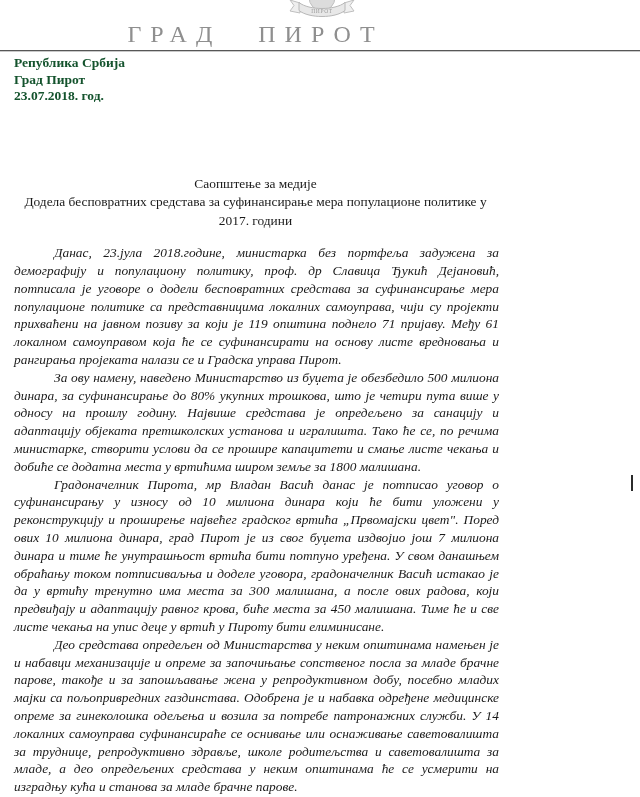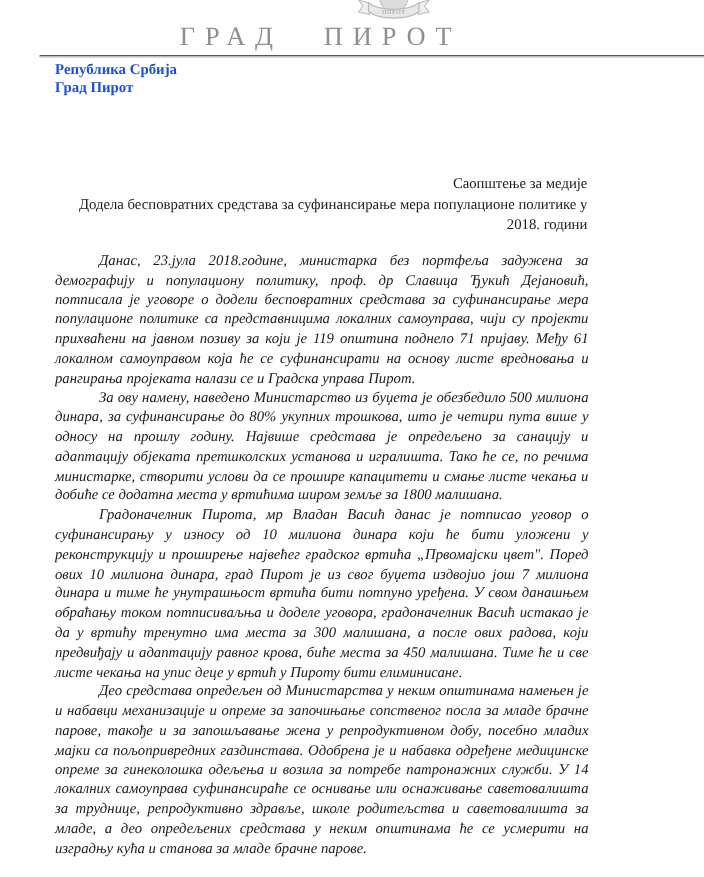--- a/index.html
+++ b/index.html
@@ -4,21 +4,21 @@
 <style>
   * { box-sizing: border-box; }
   html, body { margin: 0; padding: 0; }
   body {
     width: 640px; height: 797px;
     background: #ffffff;
     font-family: "Liberation Serif", "DejaVu Serif", serif;
     color: #1a1a1a;
     overflow: hidden;
   }
-  .page { position: relative; width: 511px; height: 797px; margin-left: 36px; }
+  .page { position: relative; width: 511px; height: 797px; }
 
   
   .seal {
     position: absolute;
     top: -11px; left: 287px;
     width: 70px; height: 32px;
     overflow: visible;
   }
 
   
@@ -41,28 +41,28 @@
     height: 2px;
     background: #575757;
     border-bottom: 1px solid #c9c9c9;
   }
 
   .sender-block {
     margin: 3px 12px 0 14px;
     font-weight: bold;
     font-size: 13.5px;
     line-height: 16.5px;
-    color: #1d4ed8;
+    color: #14532d;
     font-family: Liberation Serif, serif;
   }
   .sender-line { white-space: pre; }
 
   .title-block {
     margin: 70px 13px 0 13px;
-    text-align: right;
+    text-align: center;
     font-size: 13.4px;
     line-height: 18.6px;
   }
 
   .body-text {
     margin: 14px 12px 0 14px;
     font-size: 13.4px;
     line-height: 17.8px;
   }
   .body-text p {
@@ -92,25 +92,26 @@
     <text x="35" y="24" text-anchor="middle" font-size="5.5" letter-spacing="0.6" fill="#9a9a9a" font-family="Liberation Serif, serif">ПИРОТ</text>
   </svg>
 
   <h1 class="letterhead-title">ГРАД ПИРОТ</h1>
 
   <div class="rule"></div>
 
   <div class="sender-block">
     <div class="sender-line">Република Србија</div>
     <div class="sender-line">Град Пирот</div>
+    <div class="sender-line">23.07.2018. год.</div>
   </div>
 
   <div class="title-block">
     <div>Саопштење за медије</div>
-    <div>Додела бесповратних средстава за суфинансирање мера популационе политике у 2018. години</div>
+    <div>Додела бесповратних средстава за суфинансирање мера популационе политике у 2017. години</div>
   </div>
 
   <div class="body-text">
     <p>Данас, 23.јула 2018.године, министарка без портфеља задужена за демографију и популациону политику, проф. др Славица Ђукић Дејановић, потписала је уговоре о додели бесповратних средстава за суфинансирање мера популационе политике са представницима локалних самоуправа, чији су пројекти прихваћени на јавном позиву за који је 119 општина поднело 71 пријаву. Међу 61 локалном самоуправом која ће се суфинансирати на основу листе вредновања и рангирања пројеката  налази се и Градска управа Пирот.</p>
     <p>За ову намену, наведено Министарство из буџета је обезбедило 500 милиона динара, за суфинансирање до 80% укупних трошкова, што је четири пута више у односу на прошлу годину. Највише средстава је опредељено за санацију и адаптацију објеката претшколских установа и игралишта. Тако ће се, по речима министарке, створити услови да се прошире капацитети и смање листе чекања и добиће се додатна места у вртићима широм земље за 1800 малишана.</p>
     <p>Градоначелник Пирота, мр Владан Васић данас је потписао уговор о суфинансирању у износу од 10 милиона динара који ће бити уложени у реконструкцију и проширење највећег градског вртића „Првомајски цвет". Поред ових 10 милиона динара, град Пирот је из свог буџета издвојио још 7 милиона динара и тиме ће унутрашњост вртића бити потпуно уређена.  У свом данашњем обраћању током потписиваљња и доделе уговора, градоначелник Васић истакао је да у вртићу тренутно има места за 300 малишана, а после ових радова, који предвиђају и адаптацију равног крова, биће места за 450 малишана. Тиме ће и све листе чекања на упис деце у вртић у Пироту бити елиминисане.</p>
     <p>Део средстава опредељен од Министарства у неким општинама намењен је и набавци механизације и опреме за започињање сопственог посла за младе брачне парове, такође и за запошљавање жена у репродуктивном добу, посебно младих мајки са пољопривредних газдинстава. Одобрена је и набавка одређене медицинске опреме за гинеколошка одељења и возила за потребе патронажних служби. У 14 локалних самоуправа суфинансираће  се оснивање или оснаживање саветовалишта за труднице, репродуктивно здравље, школе родитељства и саветовалишта за младе, а део опредељених средстава у неким општинама ће се усмерити на изградњу кућа и станова за младе брачне парове.</p>
   </div>
 
   <div class="text-cursor"></div>

